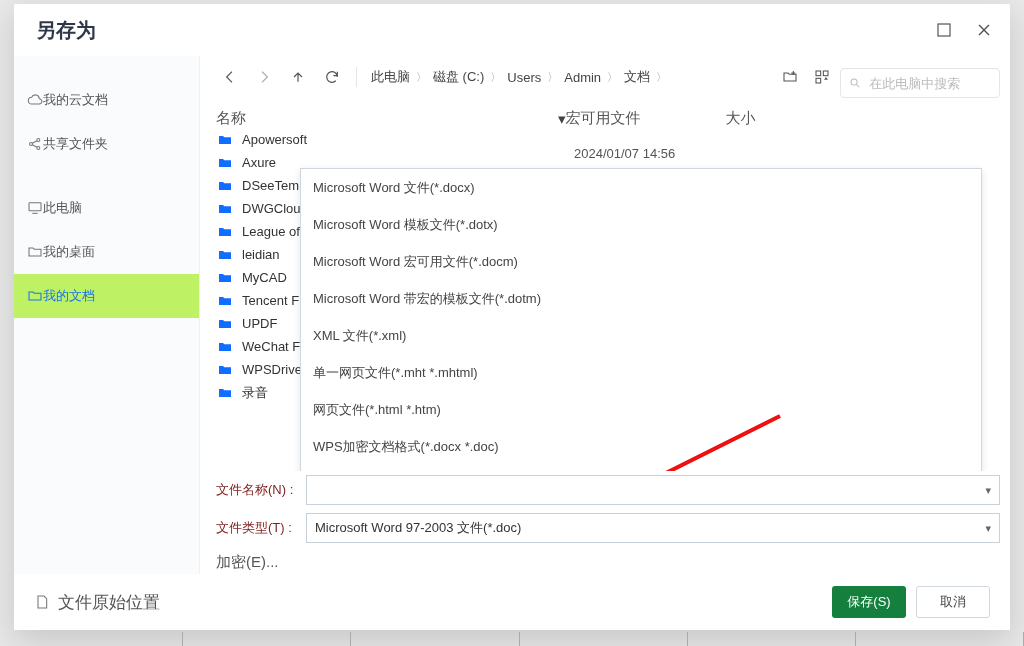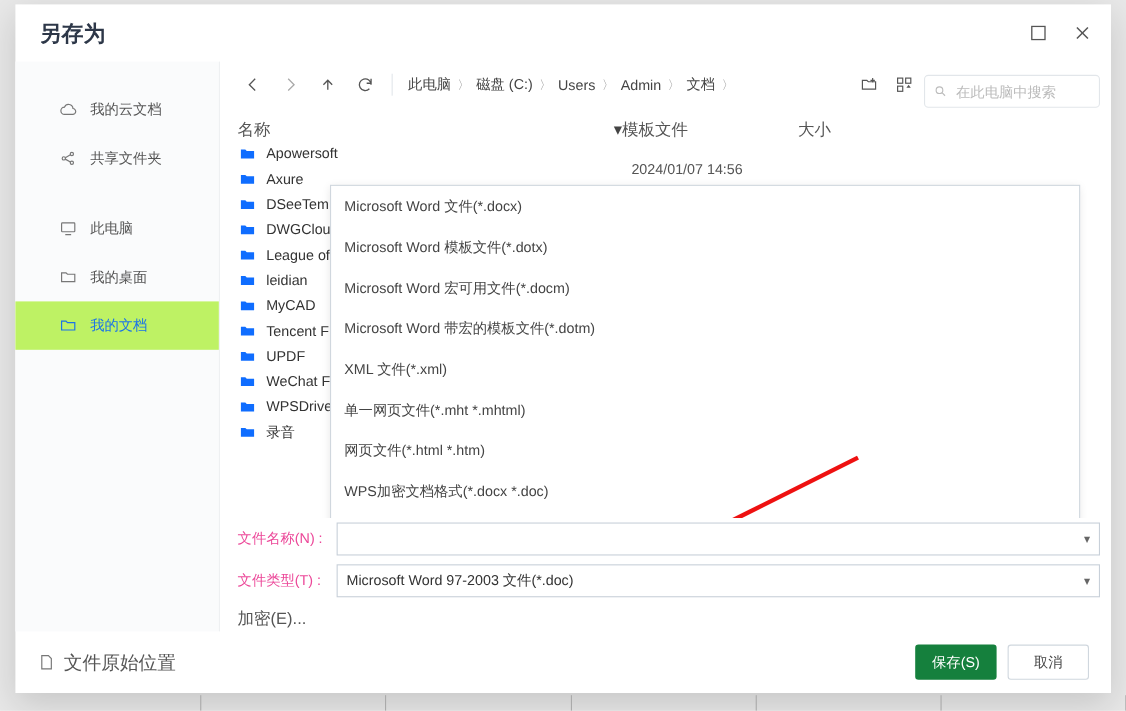--- a/index.html
+++ b/index.html
@@ -14,21 +14,21 @@
   .titlebar { height:52px; display:flex; align-items:center; padding:0 6px 0 22px; }
   .titlebar .title { font-size:20px; font-weight:600; color:#2d3748; }
   .titlebar .spacer { flex:1; }
   .titlebar .winbtn { width:40px; height:40px; display:flex; align-items:center; justify-content:center; color:#555; }
   .titlebar .winbtn svg { width:14px; height:14px; }
   
   .body { flex:1; display:flex; min-height:0; }
   
   
   .sidebar { width:185px; background:#fafbfc; padding-top:22px; }
-  .side-item { height:44px; display:flex; align-items:center; padding-left:40px; gap:12px; color:#555; }
+  .side-item { height:44px; display:flex; align-items:center; padding-left:13px; color:#555; }
   .side-item .ic { width:16px; height:16px; display:flex; align-items:center; justify-content:center; }
   .side-item.active { background:#bef264; color:#1a73e8; }
   .side-sep { height:20px; }
   
   
   .main { flex:1; display:flex; flex-direction:column; border-left:1px solid #eef0f2; padding-left:10px; min-width:0; }
   
   .toolbar { height:42px; display:flex; align-items:center; gap:6px; padding:0 10px 0 6px; }
   .tbtn { width:28px; height:28px; display:flex; align-items:center; justify-content:center; color:#555; border-radius:4px; }
   .tsep { width:1px; height:20px; background:#e2e6ea; margin:0 4px; }
@@ -56,21 +56,21 @@
     position:absolute; left:90px; top:40px; width:682px; background:#fff;
     border:1px solid #d0d7de; box-shadow:0 2px 8px rgba(0,0,0,0.1);
   }
   .dd-item { height:37px; display:flex; align-items:center; padding:0 12px; font-size:13px; color:#444; }
   
   
   .arrow { position:absolute; left:320px; top:278px; pointer-events:none; }
   
   
   .ftrow { display:flex; align-items:center; padding:4px 10px 4px 6px; gap:12px; }
-  .ftlabel { width:78px; color:#ec4899; font-size:13px; text-align:left; }
+  .ftlabel { width:78px; color:#7f1d1d; font-size:13px; text-align:left; }
   .ftcombo { flex:1; height:30px; border:1px solid #c8d0d9; display:flex; align-items:center; padding:0 8px; font-size:13px; color:#333; justify-content:space-between; }
   .ftcombo .chev { color:#666; font-size:11px; }
   
   .footbar { height:56px; display:flex; align-items:center; padding:0 20px; gap:10px; }
   .footbar .spacer { flex:1; }
   .footlink { display:flex; align-items:center; gap:8px; color:#555; font-size:17px; }
   .btn { min-width:74px; height:32px; border-radius:3px; display:flex; align-items:center; justify-content:center; font-size:13px; }
   .btn-primary { background:#15803d; color:#fff; }
   .btn-ghost { background:#fff; border:1px solid #d0d7de; color:#444; }
   
@@ -210,21 +210,21 @@
                 <line x1="15" y1="15" x2="20" y2="20" stroke="#bbb" stroke-width="2"></line>
               </svg>
             <input placeholder="在此电脑中搜索" style="">
           </div>
         </div>
       </div>
 
       <div class="listhead">
         <span class="col-name">名称</span>
         <span class="sortmark">▾</span>
-        <span class="col-mod">模板文件</span>
+        <span class="col-mod">宏可用文件</span>
         <span class="col-size">大小</span>
       </div>
 
       <div class="listarea">
         <div class="frow">
             <svg class="fic folder-svg" viewBox="0 0 24 24">
               <path d="M3 6h6l2 2h10v10H3z"></path>
             </svg>
             <span class="fname">Apowersoft</span>
             <span class="fmod">2024/01/07 14:56</span>

